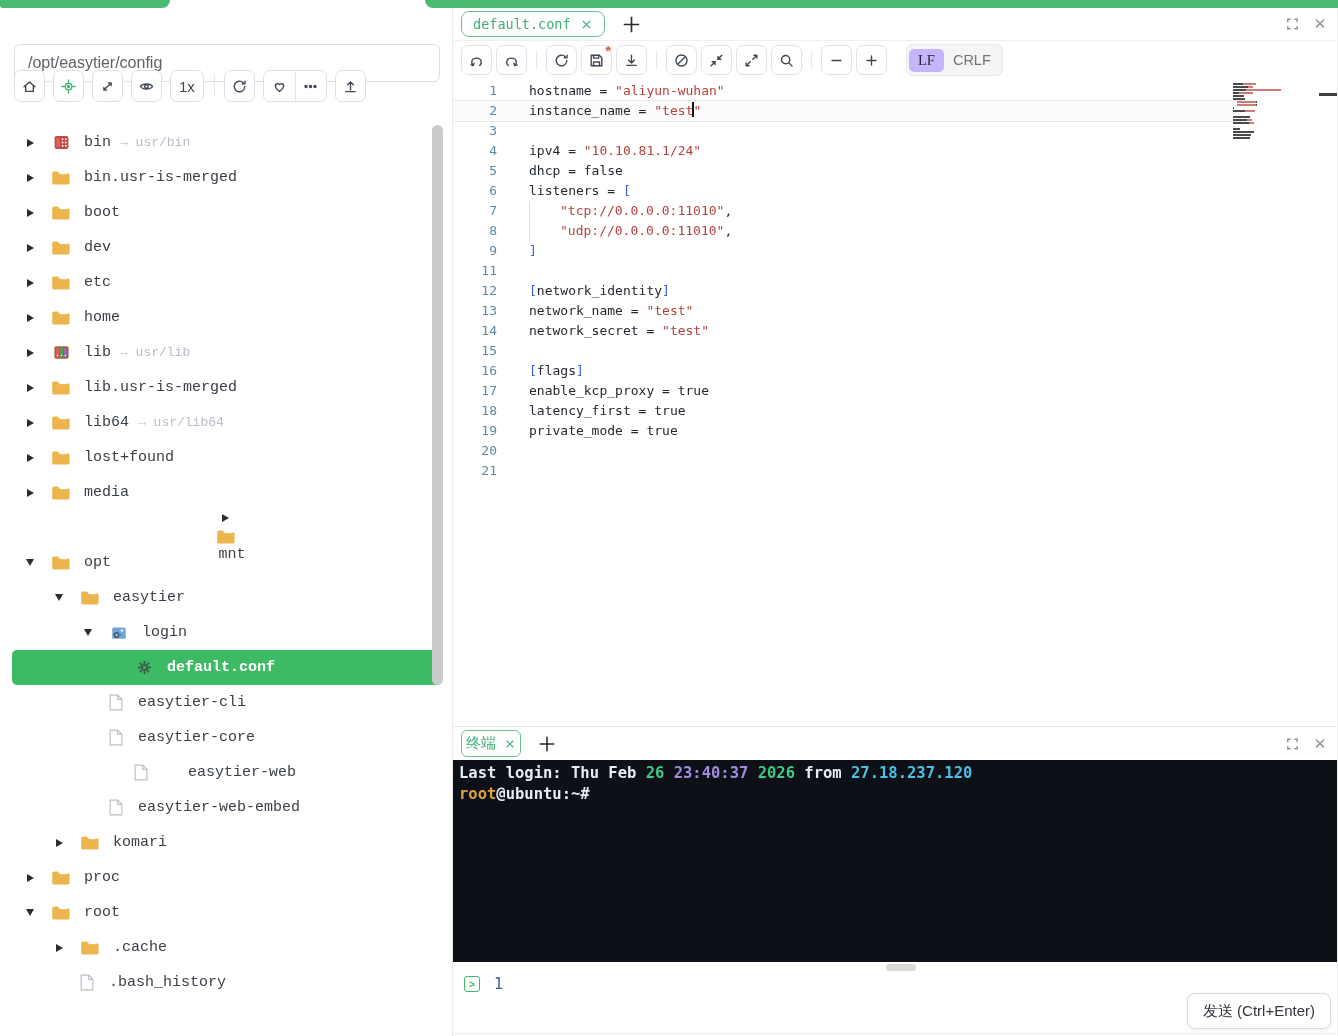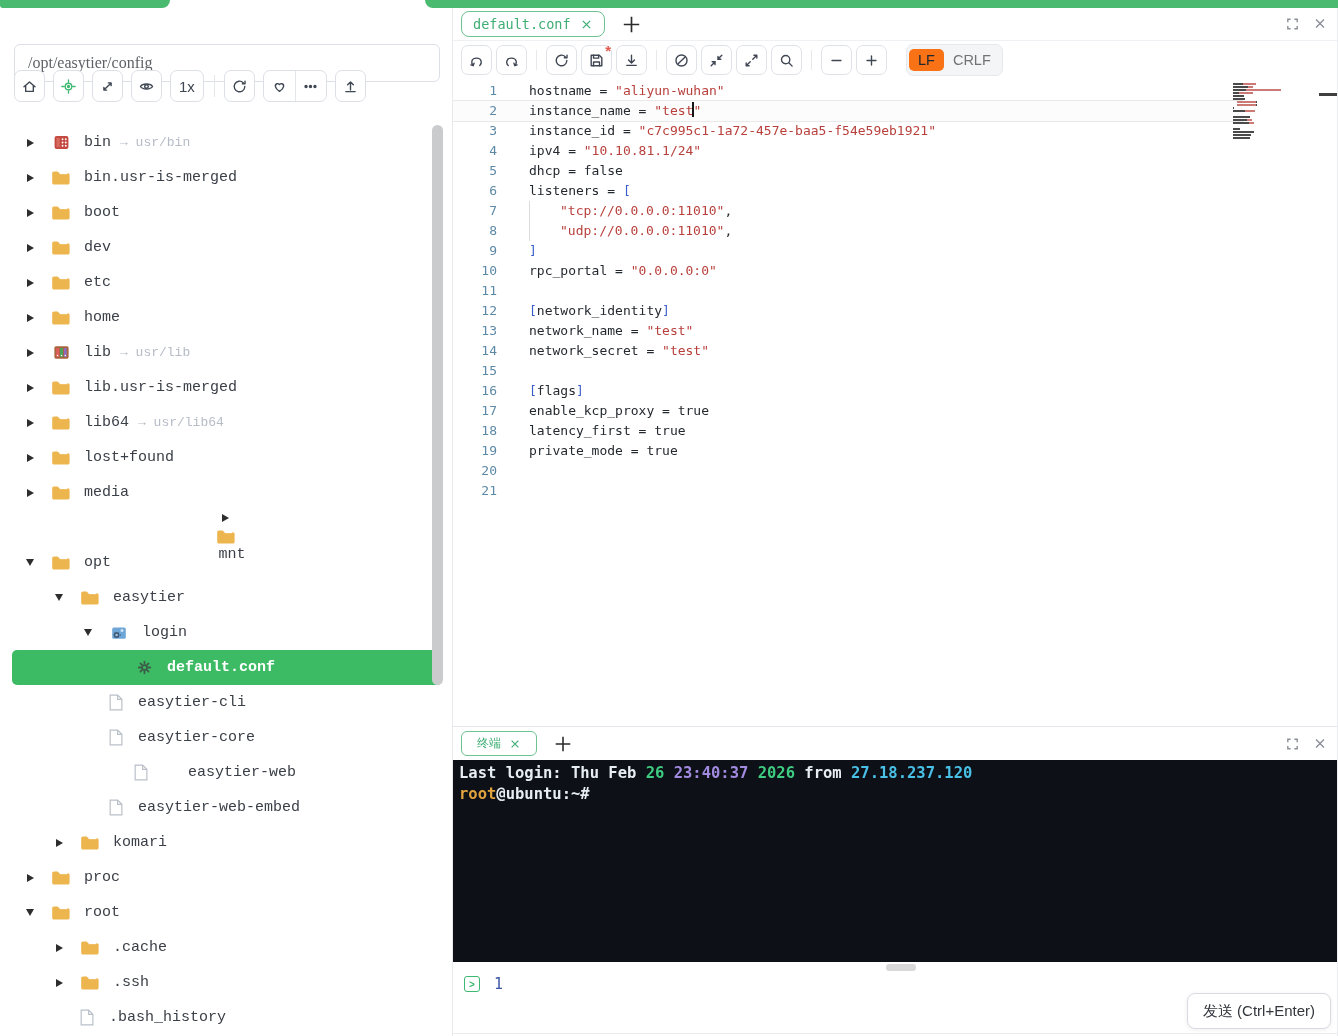--- a/index.html
+++ b/index.html
@@ -8,21 +8,21 @@
          font-family:"Liberation Sans", sans-serif; color:#3b4048; }
 
   
   .topbar-left  { position:absolute; left:0; top:0; width:170px; height:8px; background:#4bba71; border-radius:0 0 10px 3px; }
   .topbar-right { position:absolute; left:425px; right:0; top:0; height:8px; background:#4bba71; border-radius:0 0 0 10px; }
 
   
   .sidebar { position:absolute; left:0; top:8px; width:452px; bottom:0; background:#fff; }
   .path-input { position:absolute; left:14px; top:36px; width:426px; height:38px; border:1px solid #dcdfe6;
                 border-radius:6px; padding:0 13px; font-size:16px; color:#5f6368; background:#fff; outline:none;
-                font-family:Liberation Serif, serif; }
+                font-family:Liberation Sans, sans-serif; }
   .side-toolbar { position:absolute; left:14px; top:62px; height:32px; display:flex; align-items:center; }
   .tbtn { height:32px; min-width:31px; padding:0 5px; border:1px solid #dcdfe6; border-radius:7px; background:#fff;
           display:flex; align-items:center; justify-content:center; color:#3f4753; margin-right:8px; cursor:pointer; }
   .tbtn.green { color:#3eb972; }
   .tbtn .txt { font-size:15px; color:#3f4753; padding:0 3px; }
   .tgroup { display:flex; border:1px solid #dcdfe6; border-radius:7px; margin-right:8px; background:#fff; }
   .tgroup .tcell { height:30px; width:31px; display:flex; align-items:center; justify-content:center; color:#3f4753; cursor:pointer; }
   .tgroup .tcell + .tcell { border-left:1px solid #e4e7ea; }
   .vdiv { width:1px; height:22px; background:#e4e7ea; margin:0 9px 0 2px; }
 
@@ -49,38 +49,38 @@
   .panelicons { position:absolute; right:10px; top:50%; transform:translateY(-50%); display:flex; gap:13px; color:#8b9097; }
   .panelicons span { display:flex; cursor:pointer; }
 
   .etoolbar { height:38px; display:flex; align-items:center; padding-left:8px; }
   .ebtn { width:31px; height:30px; border:1px solid #dfe2e7; border-radius:7px; background:#fff; margin-right:4px;
           display:flex; align-items:center; justify-content:center; color:#3f4652; position:relative; cursor:pointer; }
   .ediv { width:1px; height:20px; background:#e6e8ec; margin:0 9px 0 5px; }
   .save-star { position:absolute; top:-3px; right:0px; color:#e25a4e; font-size:15px; line-height:1; font-weight:bold; }
   .eol { display:flex; align-items:center; border:1px solid #e6e8ec; background:#f4f5f7; border-radius:7px; margin-left:15px; padding:2px; height:32px; }
   .eol .opt { padding:3px 9px; font-size:14.5px; color:#737373; border-radius:5px; cursor:pointer; }
-  .eol .opt.sel { background:#f97316; color:#23272e; }
+  .eol .opt.sel { background:#c4b5fd; color:#23272e;font-family:Liberation Serif, serif; }
 
   .code-wrap { position:relative; height:647px; padding-top:2px; overflow:hidden; }
   .cline { display:flex; height:20px; line-height:20px; font-family:"DejaVu Sans Mono", monospace; font-size:13px; width:790px; }
   .cline .ln { flex:0 0 44px; text-align:right; color:#5d89a6; }
   .cline .lc { margin-left:32px; white-space:pre; color:#24292f; }
   .cline.active { background:#fcfcfc; box-shadow:0 -1px 0 #e9e9e9, 0 1px 0 #e9e9e9; }
   .tok-s { color:#b8403c; } .tok-b { color:#3a5fcd; }
   .guide { display:inline-block; width:31px; height:20px; border-left:1px solid #dcdcdc; vertical-align:top; }
   .cursor { display:inline-block; width:2px; height:15px; background:#151515; vertical-align:-2px; margin:0 -1px; }
   .minimap { position:absolute; top:4px; left:780px; width:72px; }
   .mline { height:2px; margin-bottom:1px; display:flex; }
   .mline div { height:2px; }
   .ruler-dash { position:absolute; top:14px; left:866px; width:19px; height:3px; background:#3f3f3f; }
 
   .term-sec { position:absolute; left:0; right:0; top:718px; bottom:0; border-top:1px solid #e3e6ea; background:#fff; }
   .ttabbar { position:relative; height:33px; display:flex; align-items:center; padding-left:8px; }
-  .ttabbar .tabchip { font-size:12px; padding:3px 15px; gap:8px; border-radius:6px; }
+  .ttabbar .tabchip { font-size:15px; padding:3px 4px; gap:8px; border-radius:6px; }
   .term-screen { height:202px; background:#0d1117; padding:3px 6px; overflow:hidden;
                  font-family:"DejaVu Sans Mono", monospace; font-size:15.5px; font-weight:bold; line-height:21px; color:#e6edf3; }
   .t-g { color:#3ecb82; } .t-p { color:#a18ae0; } .t-c { color:#49c0e5; } .t-o { color:#e0a23e; }
 
   .cmd-area { position:absolute; left:0; right:0; top:235px; bottom:0; background:#fff; }
   .cmd-area:after { content:""; position:absolute; left:0; right:0; bottom:2px; height:1px; background:#ececec; }
   .drag-handle { position:absolute; top:2px; left:49%; width:30px; height:7px; background:#d9d9d9; border-radius:3px; cursor:row-resize; }
   .prompt-row { position:absolute; left:11px; top:13px; display:flex; align-items:center; gap:14px; }
   .prompt-icon { width:16px; height:16px; border:1.5px solid #3eb972; border-radius:3px; color:#3eb972;
                  display:flex; align-items:center; justify-content:center; font-size:10px; font-weight:bold; cursor:pointer; }
@@ -460,32 +460,20 @@
           </span>
           <span class="ticon">
             <svg width="20" height="17" viewBox="0 0 20 17">
               <path d="M1.2 4.2c0-1.1.7-1.8 1.8-1.8h3.6l1.9 1.9h8.3c1.1 0 1.8.7 1.8 1.8v7.7c0 1.1-.7 1.8-1.8 1.8H3c-1.1 0-1.8-.7-1.8-1.8Z" fill="#edb54e"></path>
               <path d="M8.7 4.3h7.6" stroke="#fff" stroke-width="1.7"></path>
             </svg>
           </span>
           <span class="tlabel">.cache</span>
         </div>
         <div class="trow" style="padding-left: 39px;">
-          <span class="arrow">
-            <span class="tri-r"></span>
-          </span>
-          <span class="ticon">
-            <svg width="20" height="17" viewBox="0 0 20 17">
-              <path d="M1.2 4.2c0-1.1.7-1.8 1.8-1.8h3.6l1.9 1.9h8.3c1.1 0 1.8.7 1.8 1.8v7.7c0 1.1-.7 1.8-1.8 1.8H3c-1.1 0-1.8-.7-1.8-1.8Z" fill="#edb54e"></path>
-              <path d="M8.7 4.3h7.6" stroke="#fff" stroke-width="1.7"></path>
-            </svg>
-          </span>
-          <span class="tlabel">.ssh</span>
-        </div>
-        <div class="trow" style="padding-left: 39px;">
           <span class="arrow" style="width: 12px; flex-basis: 12px;"></span>
           <span class="ticon">
             <svg width="15" height="17" viewBox="0 0 14 16">
               <path d="M2 1h7l4 4v10H2Z" fill="#fff" stroke="#b9c0c8" stroke-width="1.1"></path>
               <path d="M9 1v4h4" fill="none" stroke="#b9c0c8" stroke-width="1.1"></path>
             </svg>
           </span>
           <span class="tlabel">.bash_history</span>
         </div>
       </div>
@@ -622,21 +610,20 @@
           <div class="cline">
             <span class="ln">1</span>
             <span class="lc"><span>hostname = </span><span class="tok-s">"aliyun-wuhan"</span></span>
           </div>
           <div class="cline active">
             <span class="ln">2</span>
             <span class="lc"><span>instance_name = </span><span class="tok-s">"test</span><span class="cursor"></span><span class="tok-s">"</span></span>
           </div>
           <div class="cline">
             <span class="ln">3</span>
-            <span class="lc"><span>instance_id = </span><span class="tok-s">"c7c995c1-1a72-457e-baa5-f54e59eb1921"</span></span>
           </div>
           <div class="cline">
             <span class="ln">4</span>
             <span class="lc"><span>ipv4 = </span><span class="tok-s">"10.10.81.1/24"</span></span>
           </div>
           <div class="cline">
             <span class="ln">5</span>
             <span class="lc"><span>dhcp = false</span></span>
           </div>
           <div class="cline">
@@ -647,24 +634,20 @@
             <span class="ln">7</span>
             <span class="lc"><span class="guide"></span><span class="tok-s">"tcp://0.0.0.0:11010"</span><span>,</span></span>
           </div>
           <div class="cline">
             <span class="ln">8</span>
             <span class="lc"><span class="guide"></span><span class="tok-s">"udp://0.0.0.0:11010"</span><span>,</span></span>
           </div>
           <div class="cline">
             <span class="ln">9</span>
             <span class="lc"><span class="tok-b">]</span></span>
-          </div>
-          <div class="cline">
-            <span class="ln">10</span>
-            <span class="lc"><span>rpc_portal = </span><span class="tok-s">"0.0.0.0:0"</span></span>
           </div>
           <div class="cline">
             <span class="ln">11</span>
             <span class="lc"></span>
           </div>
           <div class="cline">
             <span class="ln">12</span>
             <span class="lc"><span class="tok-b">[</span><span>network_identity</span><span class="tok-b">]</span></span>
           </div>
           <div class="cline">

